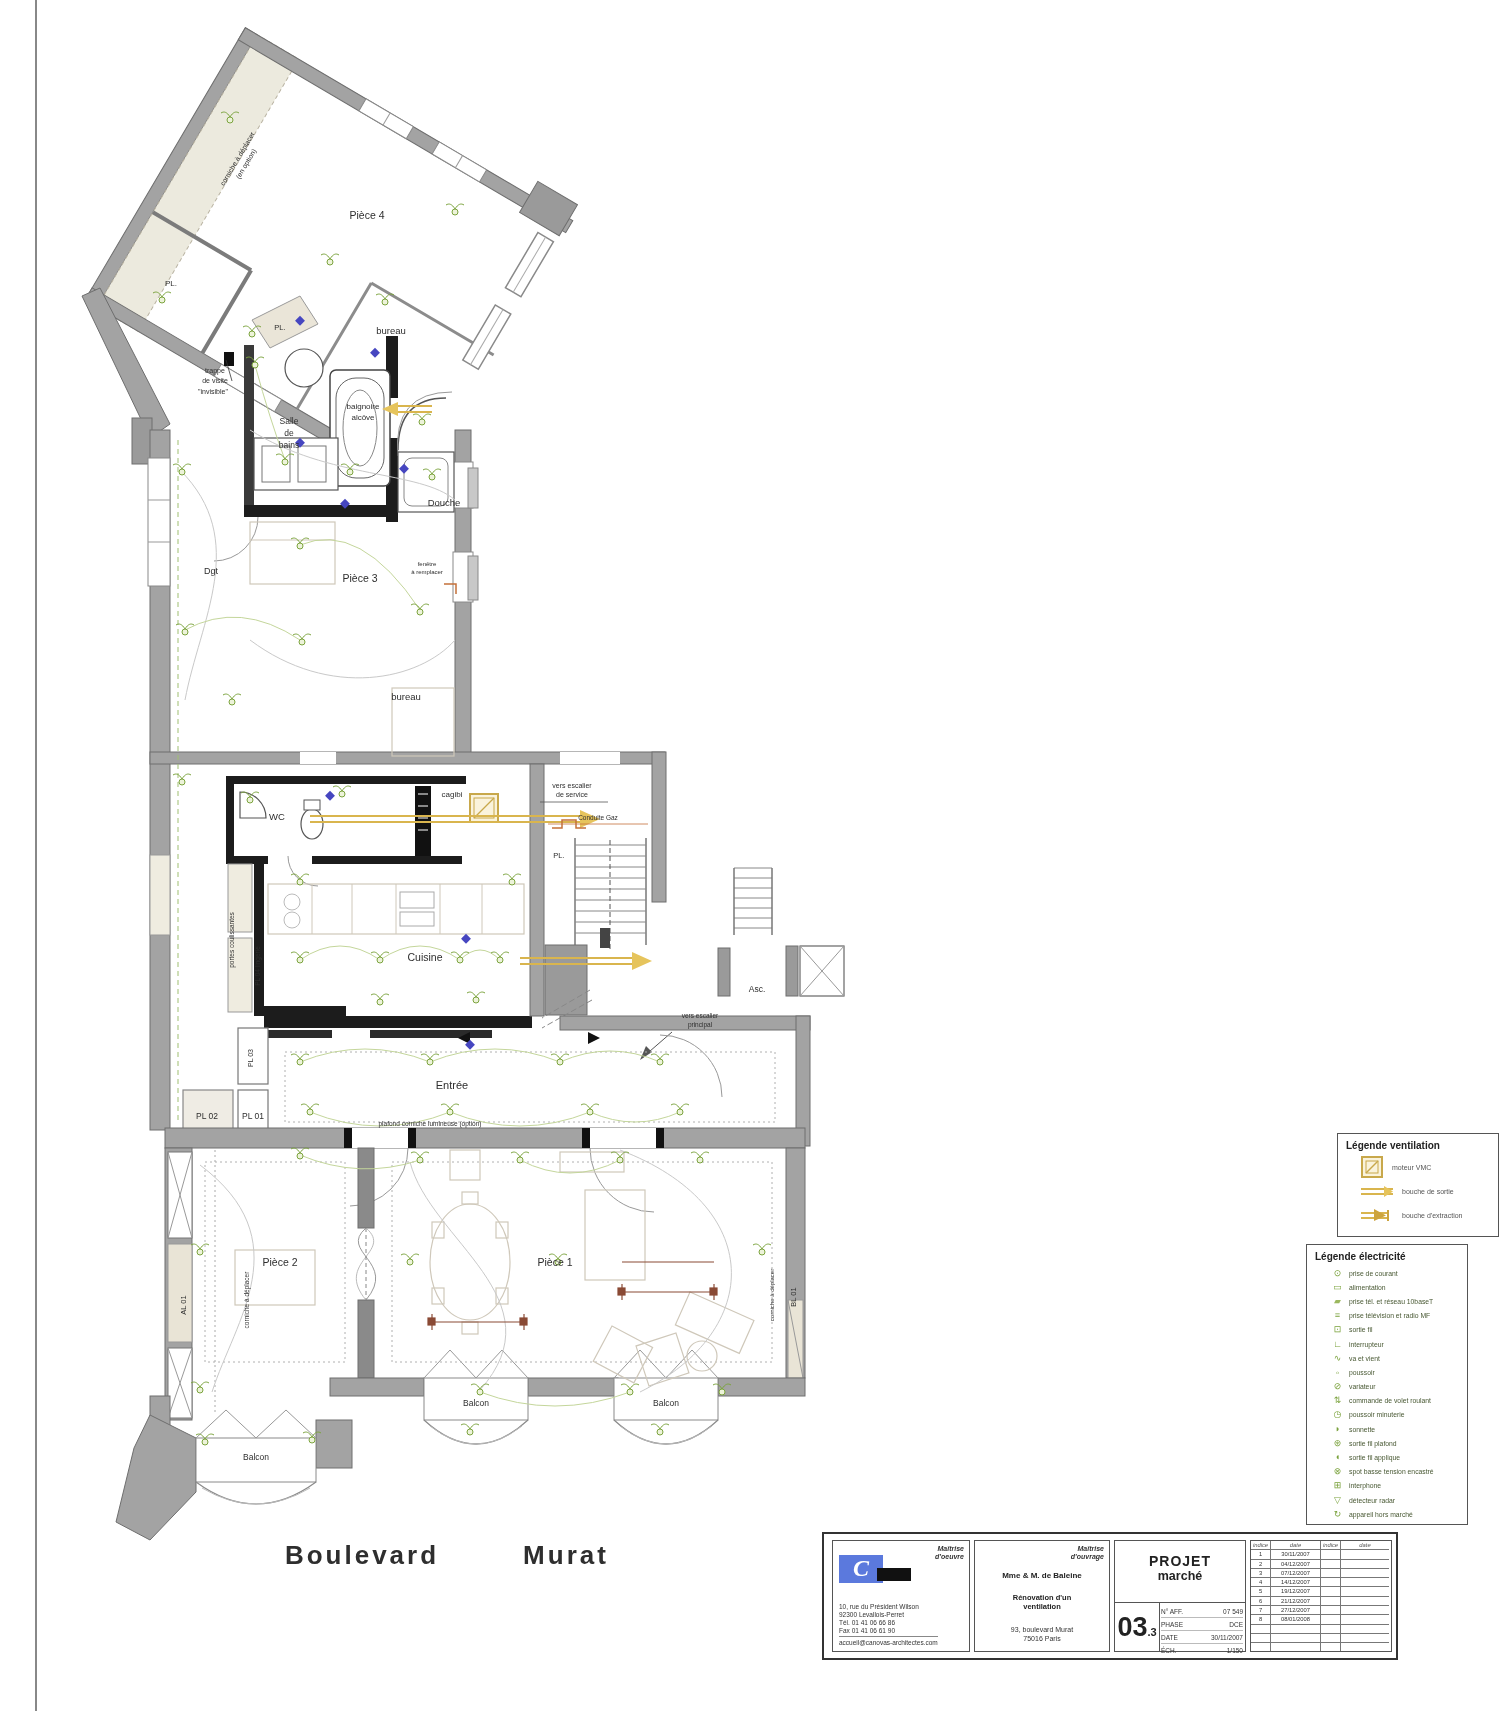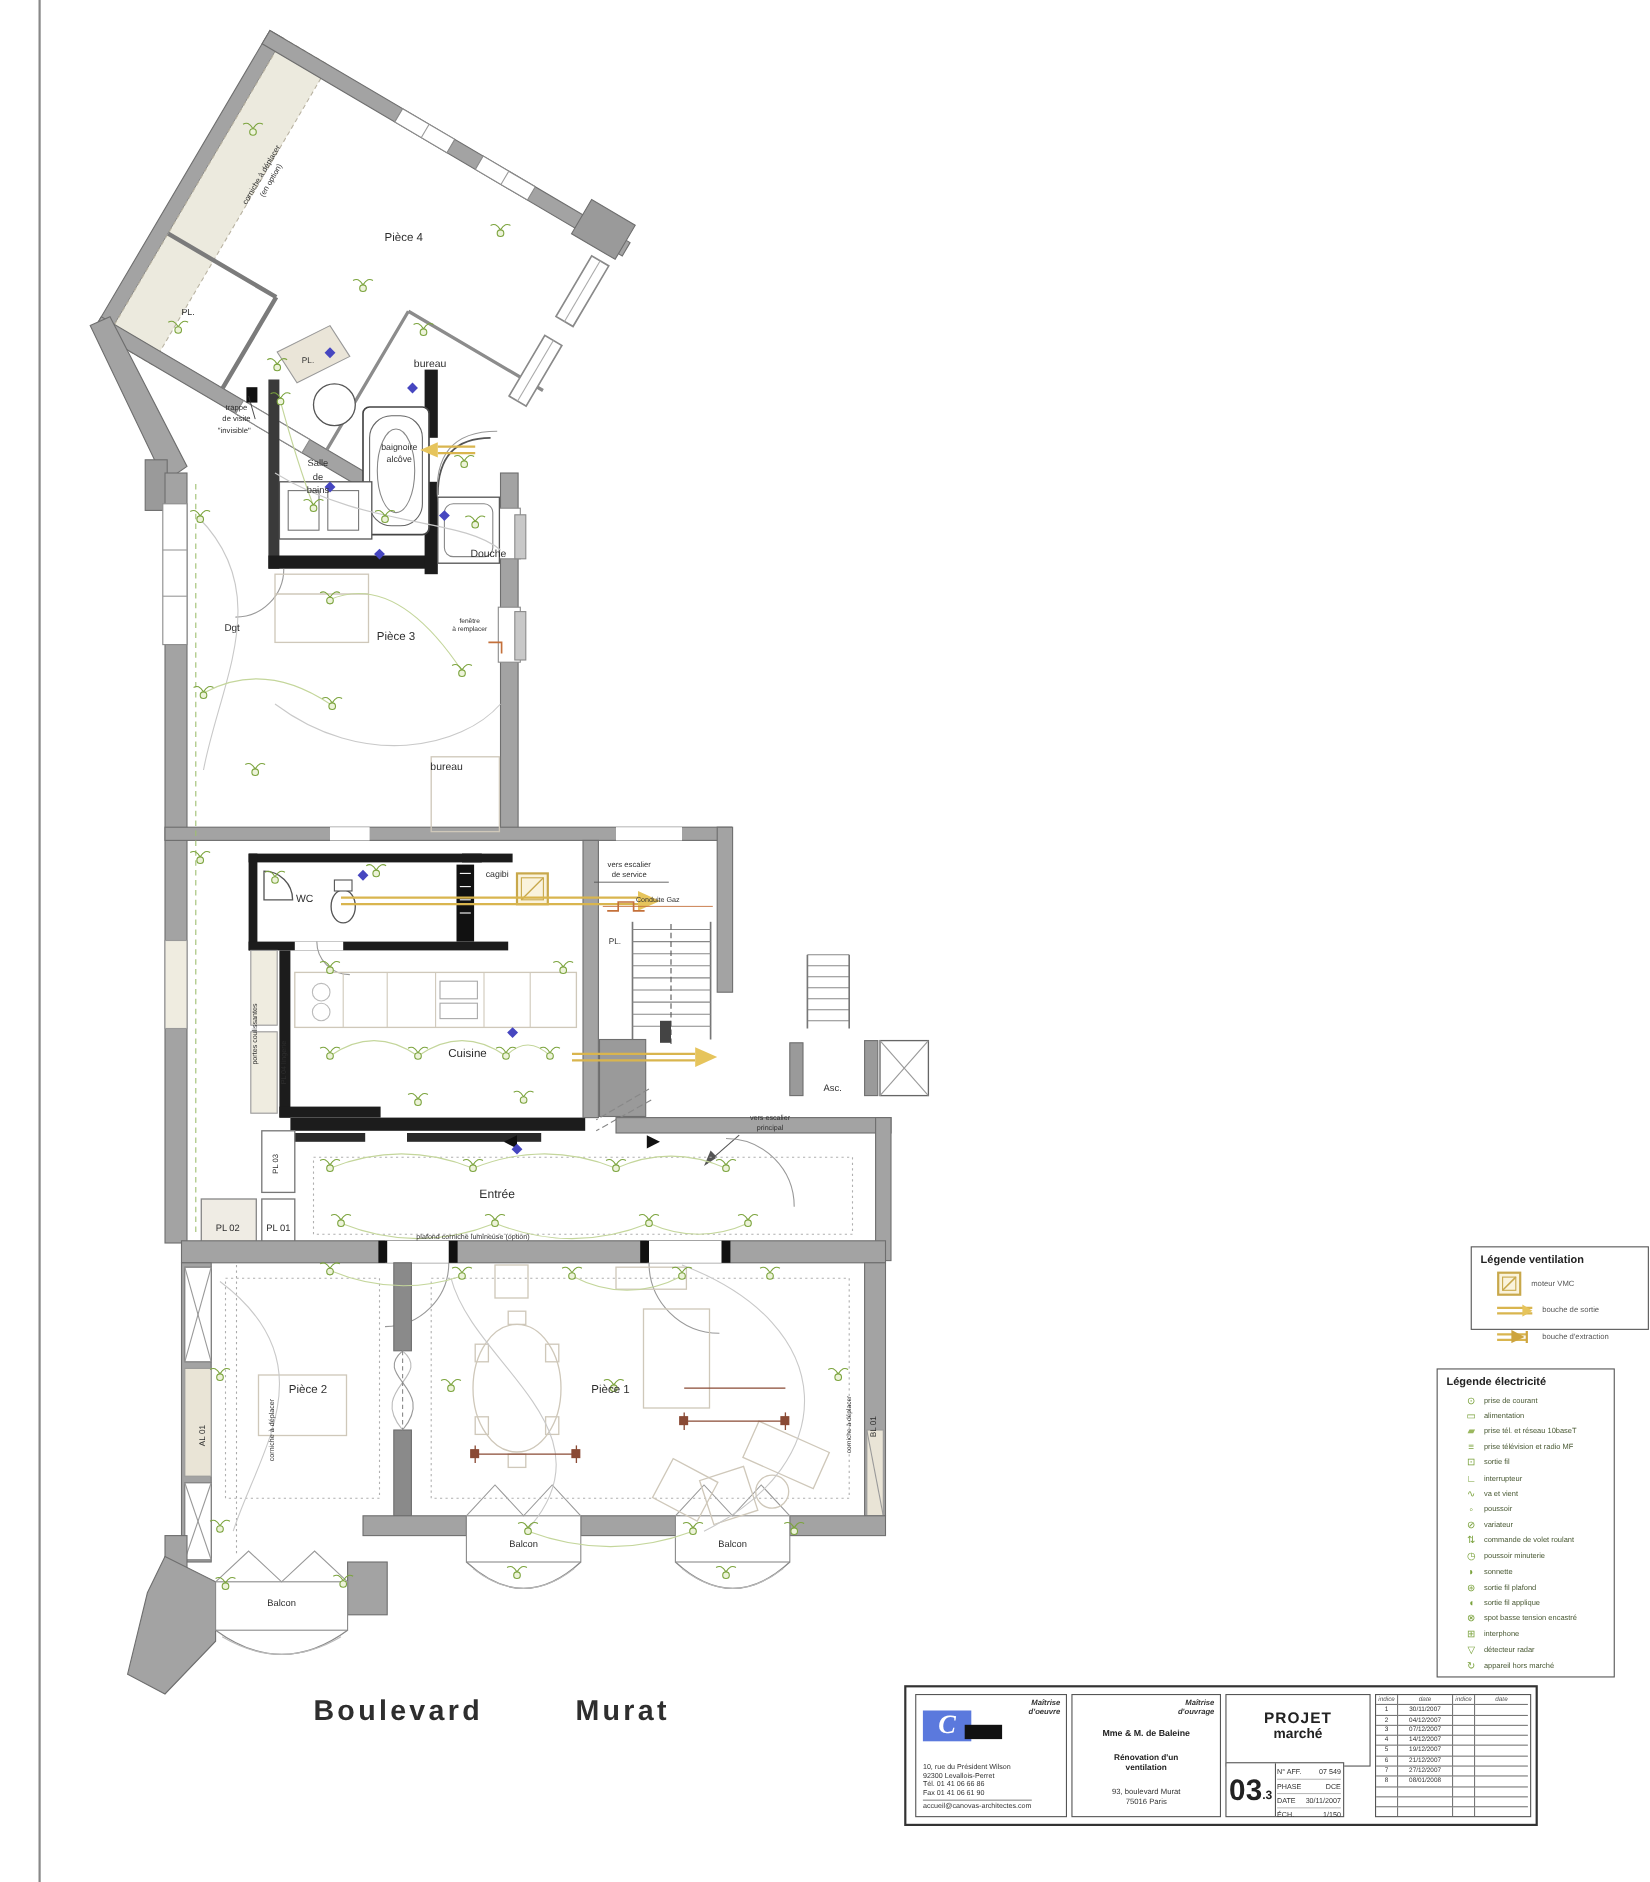--- a/index.html
+++ b/index.html
@@ -474,21 +474,21 @@
     <text x="774" y="1295" text-anchor="middle" font-size="6" transform="rotate(-90 774 1295)" fill="#777">corniche à déplacer</text>
   </g>
   <line x1="540" y1="802" x2="608" y2="802" stroke="#555" stroke-width="0.8"></line>
   <line x1="232" y1="381" x2="226" y2="360" stroke="#333" stroke-width="0.8"></line>
 
   <text x="362" y="1564" text-anchor="middle" font-size="26" font-weight="600" letter-spacing="3" fill="#1a1a1a">Boulevard</text>
   <text x="566" y="1564" text-anchor="middle" font-size="26" font-weight="600" letter-spacing="3" fill="#1a1a1a">Murat</text>
 </svg>
 
 
-<div class="legend-box" style="left:1337px;top:1133px;width:162px;height:76px;">
+<div class="legend-box" style="left:1337px;top:1133px;width:162px;height:104px;">
   <div class="legend-title">Légende ventilation</div>
   <div class="vitem">
     <svg width="24" height="24">
       <rect x="2" y="2" width="20" height="20" fill="#faf3dc" stroke="#c8a84b" stroke-width="2"></rect>
       <rect x="6" y="6" width="12" height="12" fill="none" stroke="#c8a84b"></rect>
       <line x1="6" y1="18" x2="18" y2="6" stroke="#c8a84b" stroke-width="1.4"></line>
     </svg>
     <span class="lbl">moteur VMC</span>
   </div>
   <div class="vitem">
@@ -619,21 +619,21 @@
     </div>
   </div>
 
   <div class="tb-box" style="left:290px;top:6px;width:132px;height:66px;">
     <div class="proj-title">
       <div class="proj-l1">PROJET</div>
       <div class="proj-l2">marché</div>
     </div>
   </div>
 
-  <div class="tb-box" style="left:290px;top:68px;width:108px;height:50px;">
+  <div class="tb-box" style="left:290px;top:68px;width:132px;height:50px;">
     <div class="sheet-num">
       <span class="n">03</span>
       <span class="s">.3</span>
     </div>
     <div class="sheet-info">
       <div class="row">
             <span>N° AFF.</span>
             <span>07 549</span>
           </div>
       <div class="row">

